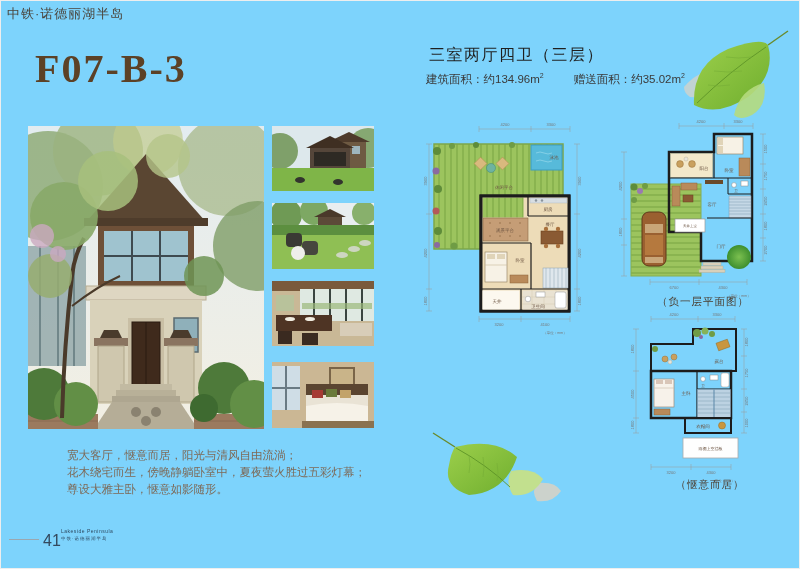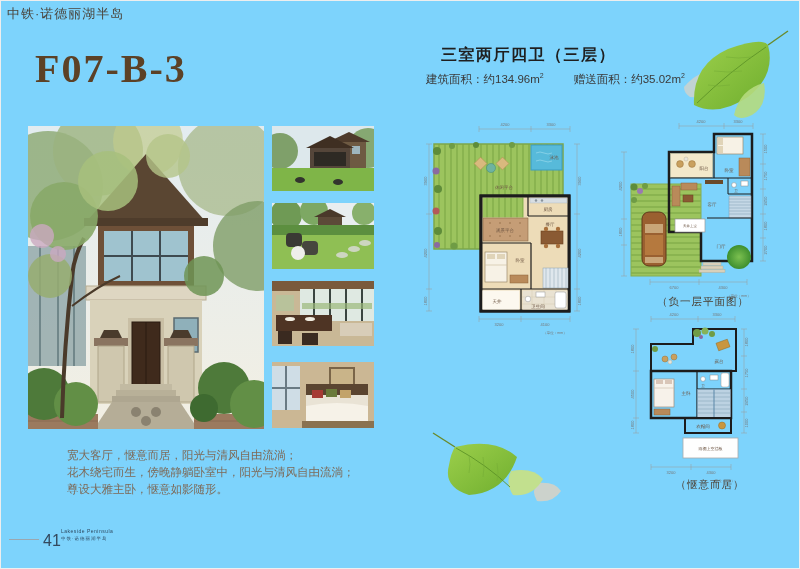--- a/index.html
+++ b/index.html
@@ -3,21 +3,21 @@
 <meta charset="utf-8">
 <style>
   html,body{margin:0;padding:0;background:#fff;}
   #page{position:relative;width:800px;height:569px;background:#7dd3fc;overflow:hidden;
         font-family:"Liberation Sans","DejaVu Sans",sans-serif;border:1px solid #eee;box-sizing:border-box;}
   .abs{position:absolute;}
   #brand-header{left:6px;top:4px;font-size:13px;color:#4a443c;letter-spacing:1px;}
   #unit-code{left:34px;top:44px;font-family:"Liberation Serif","DejaVu Serif",serif;
              font-weight:bold;font-size:40px;color:#5c4126;letter-spacing:2px;}
   #desc{left:38px;top:446px;font-size:11.5px;line-height:17px;color:#7d6a58;margin-left:28px;}
-  #info-title{left:440px;top:44px;font-size:16px;font-weight:bold;color:#1f1f1f;letter-spacing:1.5px;}
+  #info-title{left:428px;top:44px;font-size:16px;font-weight:normal;color:#1f1f1f;letter-spacing:1.5px;}
   #info-areas{left:425px;top:71px;font-size:11.5px;color:#3a3a3a;}
   #info-areas .gap{display:inline-block;width:30px;}
   sup{font-size:7px;}
   .plan-label{font-size:10.5px;color:#4a3c2e;text-align:center;letter-spacing:1px;}
   #plan1-label{left:423px;top:341px;width:160px;}
   #plan2-label{left:616px;top:294px;width:172px;}
   #plan3-label{left:628px;top:477px;width:162px;}
   #footer-line{left:8px;top:538px;width:30px;height:1px;background:#9aa7b0;}
   #page-num{left:42px;top:531px;font-size:16px;color:#34495e;}
   #logo{left:60px;top:528px;color:#2e4a62;line-height:5px;}
@@ -170,21 +170,21 @@
     <rect x="34" y="33" width="62" height="26" fill="#e9e3d5"></rect>
     <path d="M34,44 Q65,38 96,44 L96,59 L34,59 Z" fill="#f6f2e8"></path>
     <rect x="40" y="28" width="11" height="8" fill="#a63b34"></rect>
     <rect x="54" y="27" width="11" height="8" fill="#6a7a3a"></rect>
     <rect x="68" y="28" width="11" height="8" fill="#c2a36a"></rect>
     <rect x="30" y="59" width="72" height="7" fill="#8a7250"></rect>
   </svg>
 
   <div class="abs" id="desc">
     <div>宽大客厅，惬意而居，阳光与清风自由流淌；</div>
-    <div>花木绕宅而生，傍晚静躺卧室中，阳光与清风自由流淌；</div>
+    <div>花木绕宅而生，傍晚静躺卧室中，夏夜萤火胜过五彩灯幕；</div>
     <div>尊设大雅主卧，惬意如影随形。</div>
   </div>
 
   <div class="abs" id="info-title">三室两厅四卫（三层）</div>
   <div class="abs" id="info-areas">
     <span>建筑面积：约134.96m</span><sup>2</sup><span class="gap"></span><span>赠送面积：约35.02m</span><sup>2</sup>
   </div>
 
   <svg class="abs" style="left:663px;top:26px" width="134" height="96" viewBox="0 0 134 96">
     <defs>

